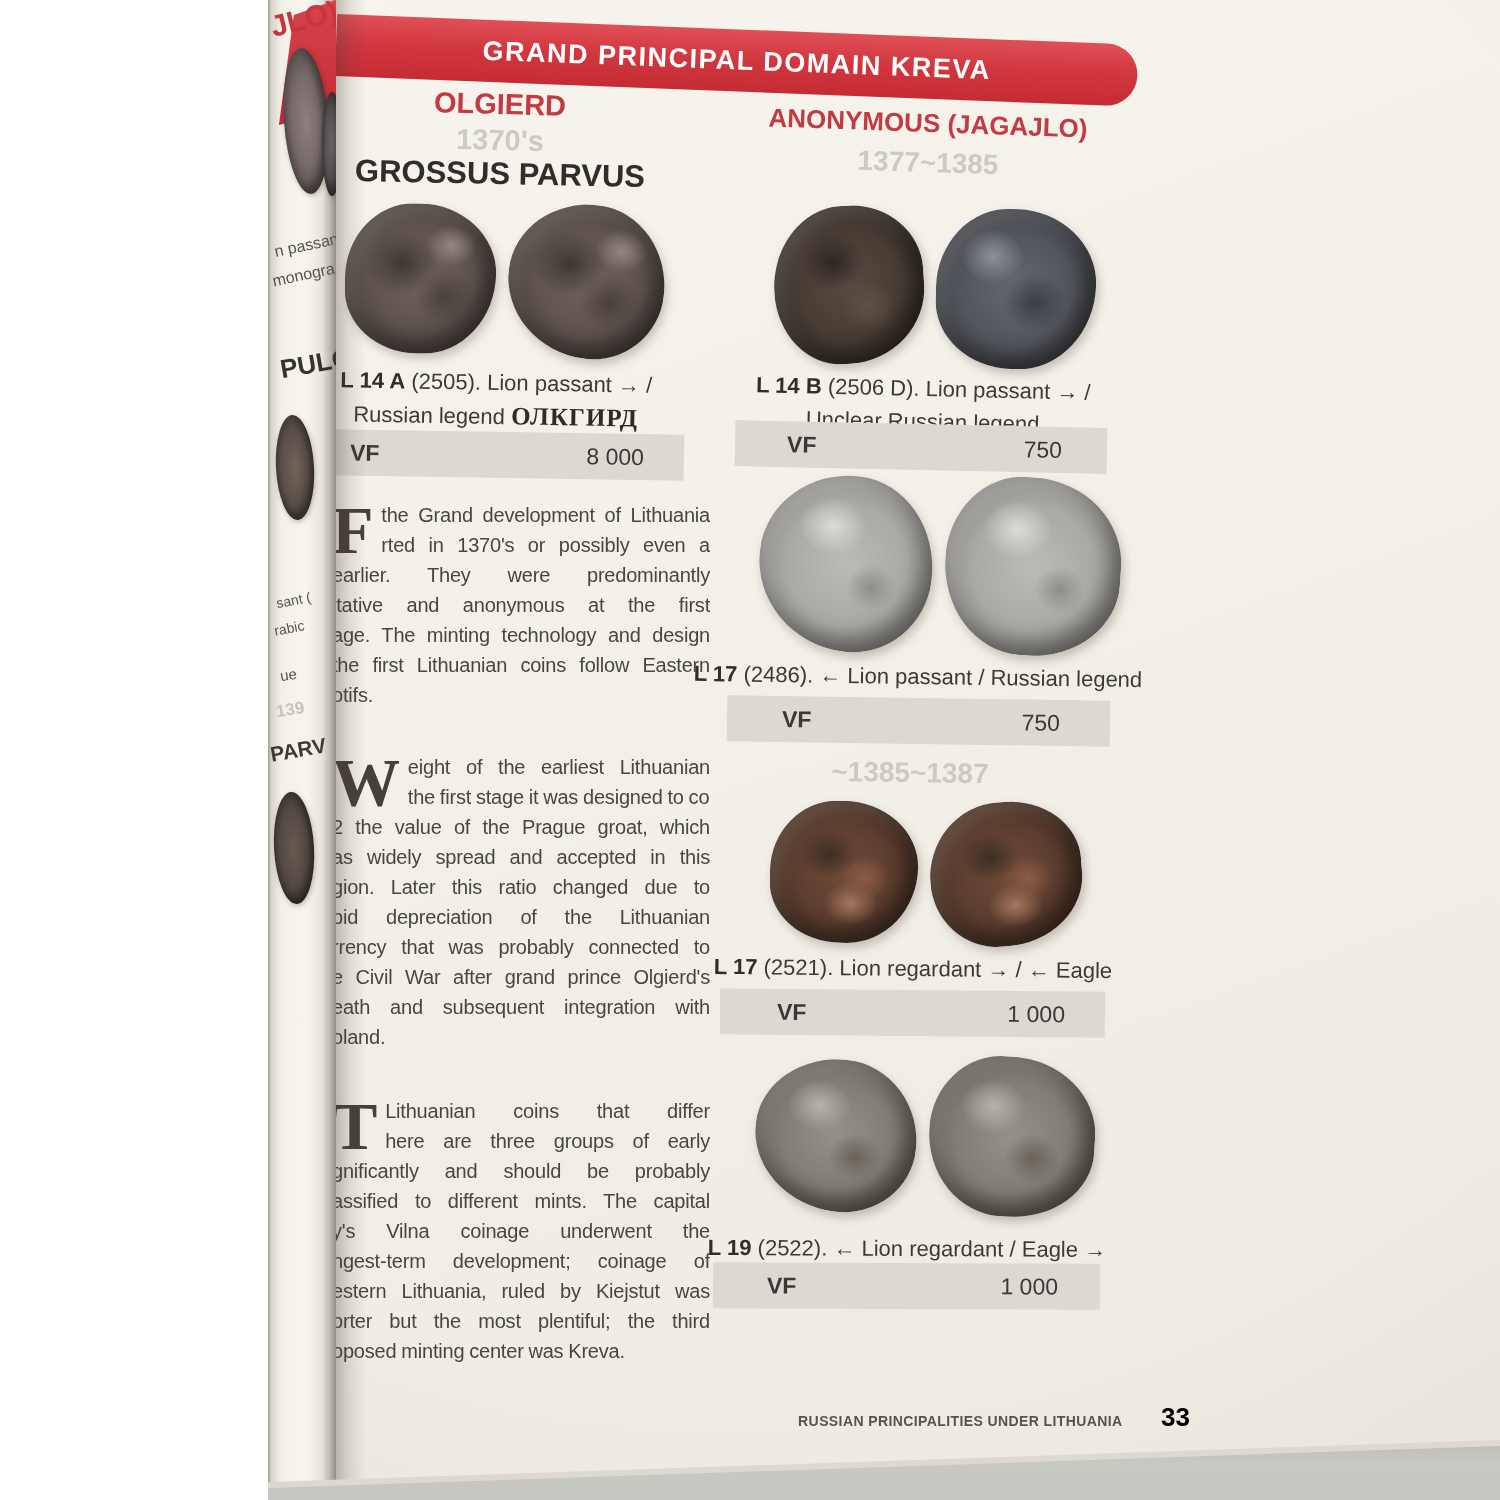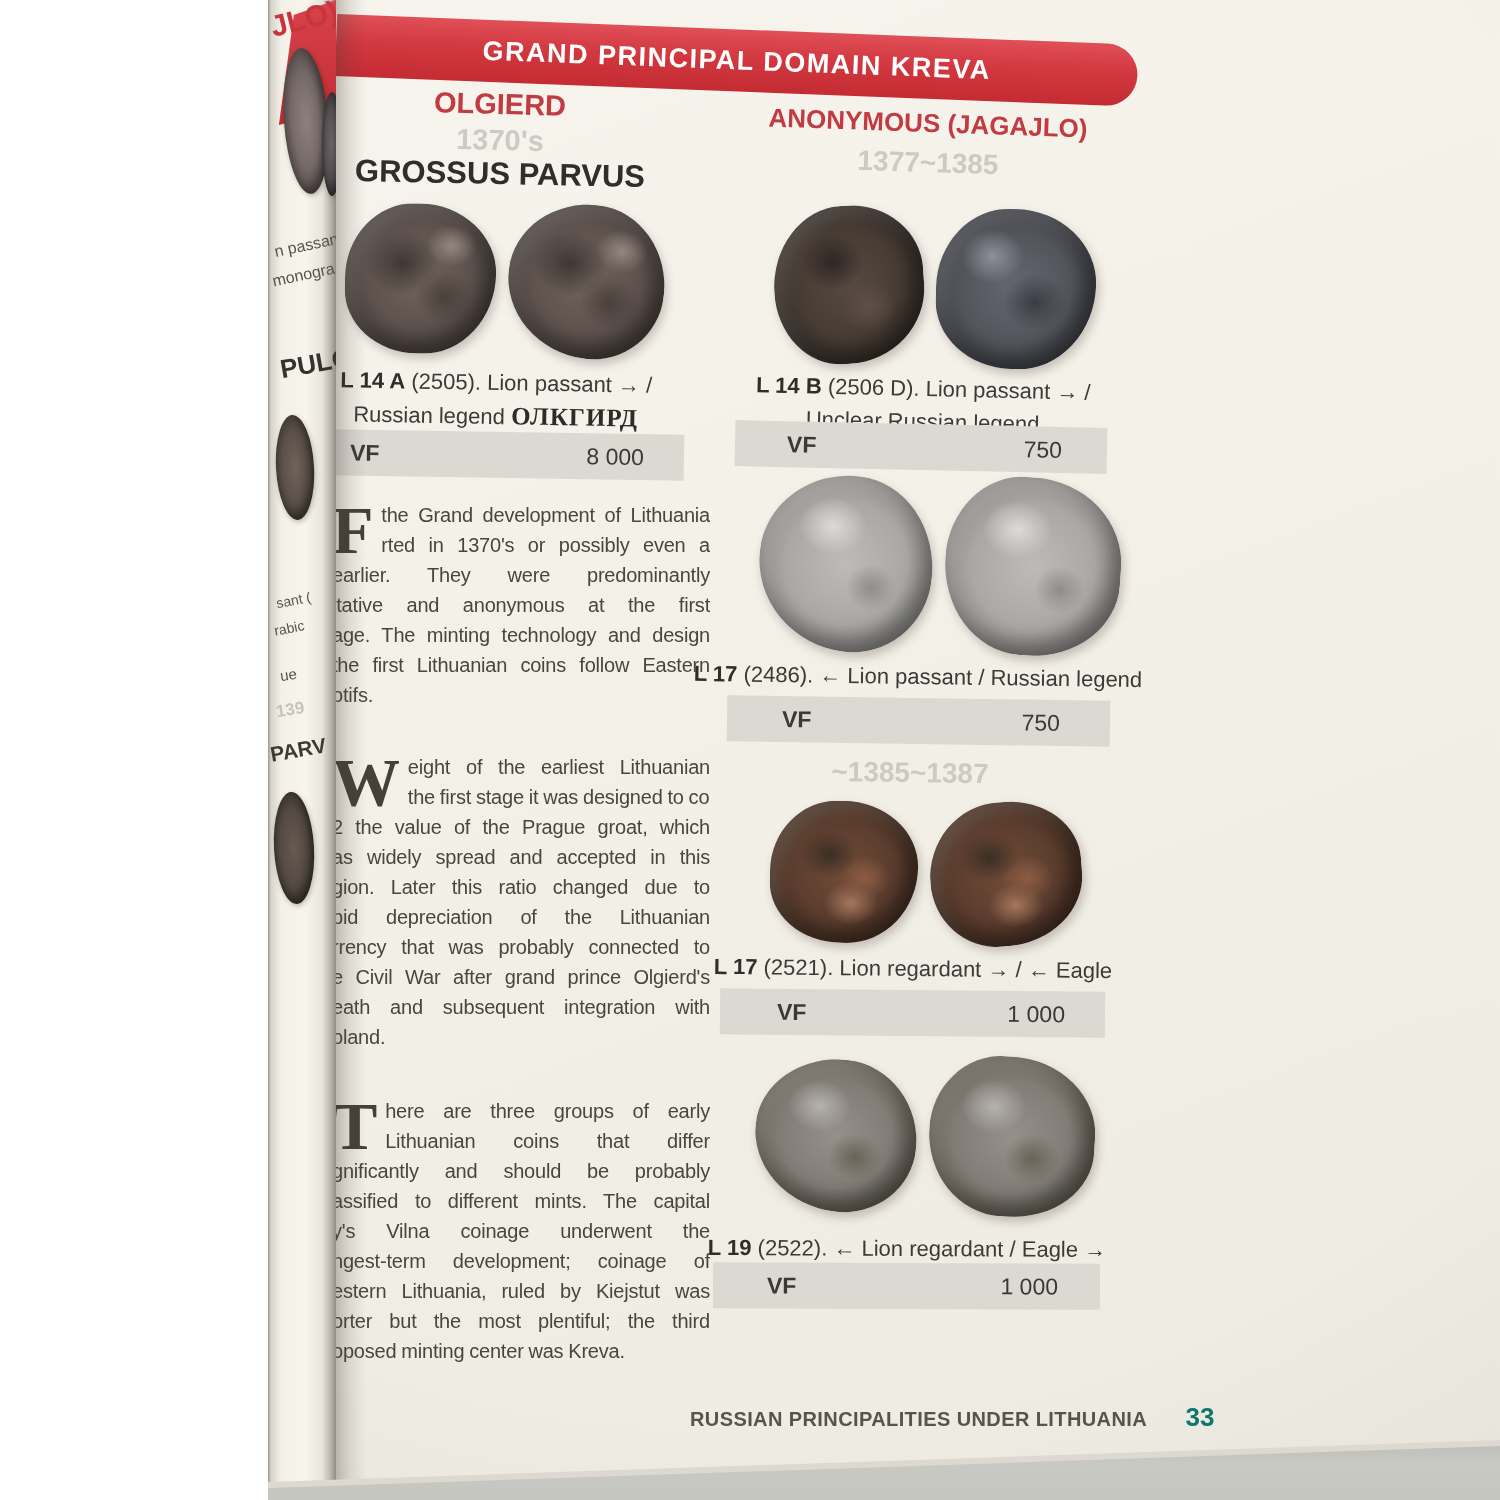--- a/index.html
+++ b/index.html
@@ -104,22 +104,22 @@
     float:left;font-family:"Liberation Serif",serif;font-weight:bold;font-size:68px;line-height:56px;
     color:#46403a;padding:2px 8px 0 0;
   }
   .pl{text-align:justify;text-align-last:justify;white-space:nowrap;overflow:hidden;}
   .pl-last{text-align-last:left;}
   #para1{top:500px;}
   #para2{top:752px;}
   #para3{top:1096px;}
   
   #footer{position:absolute;left:690px;top:1402px;width:500px;text-align:right;z-index:2;white-space:nowrap;}
-  #footer .rt{font-size:20px;font-weight:600;letter-spacing:.4px;color:#55544e;}
-  #footer .pn{font-size:26px;font-weight:bold;color:#0f766e;margin-left:34px;}
+  #footer .rt{font-size:14px;font-weight:600;letter-spacing:.4px;color:#55544e;}
+  #footer .pn{font-size:26px;font-weight:bold;color:#000000;margin-left:34px;}
   
   #curl{
     position:absolute;left:268px;top:0;width:68px;height:1488px;overflow:hidden;z-index:5;
     background:linear-gradient(90deg,#9a968e 0px,#d8d4cc 3px,#f3f0e8 13px,#f8f5ed 38px,#e8e4db 54px,#beb9b0 62px,#918d84 68px);
   }
   #curl .redwrap{
     position:absolute;left:0;top:0;width:68px;height:125px;background:linear-gradient(180deg,#d8434b,#c12b33);
     clip-path:polygon(38% 12%,100% 0%,100% 88%,16% 100%);
   }
   .frag{position:absolute;white-space:nowrap;color:#55544e;}
@@ -246,22 +246,22 @@
     <div class="pl">gion. Later this ratio changed due to</div>
     <div class="pl">pid depreciation of the Lithuanian</div>
     <div class="pl">rrency that was probably connected to</div>
     <div class="pl">e Civil War after grand prince Olgierd's</div>
     <div class="pl">eath and subsequent integration with</div>
     <div class="pl pl-last">oland.</div>
   </div>
 
   <div id="para3" class="para">
     <span class="dropcap">T</span>
+    <div class="pl">Lithuanian coins that differ</div>
     <div class="pl">here are three groups of early</div>
-    <div class="pl">Lithuanian coins that differ</div>
     <div class="pl">gnificantly and should be probably</div>
     <div class="pl">assified to different mints. The capital</div>
     <div class="pl">y's Vilna coinage underwent the</div>
     <div class="pl">ngest-term development; coinage of</div>
     <div class="pl">estern Lithuania, ruled by Kiejstut was</div>
     <div class="pl">orter but the most plentiful; the third</div>
     <div class="pl pl-last">oposed minting center was Kreva.</div>
   </div>
 
   <div id="footer">

